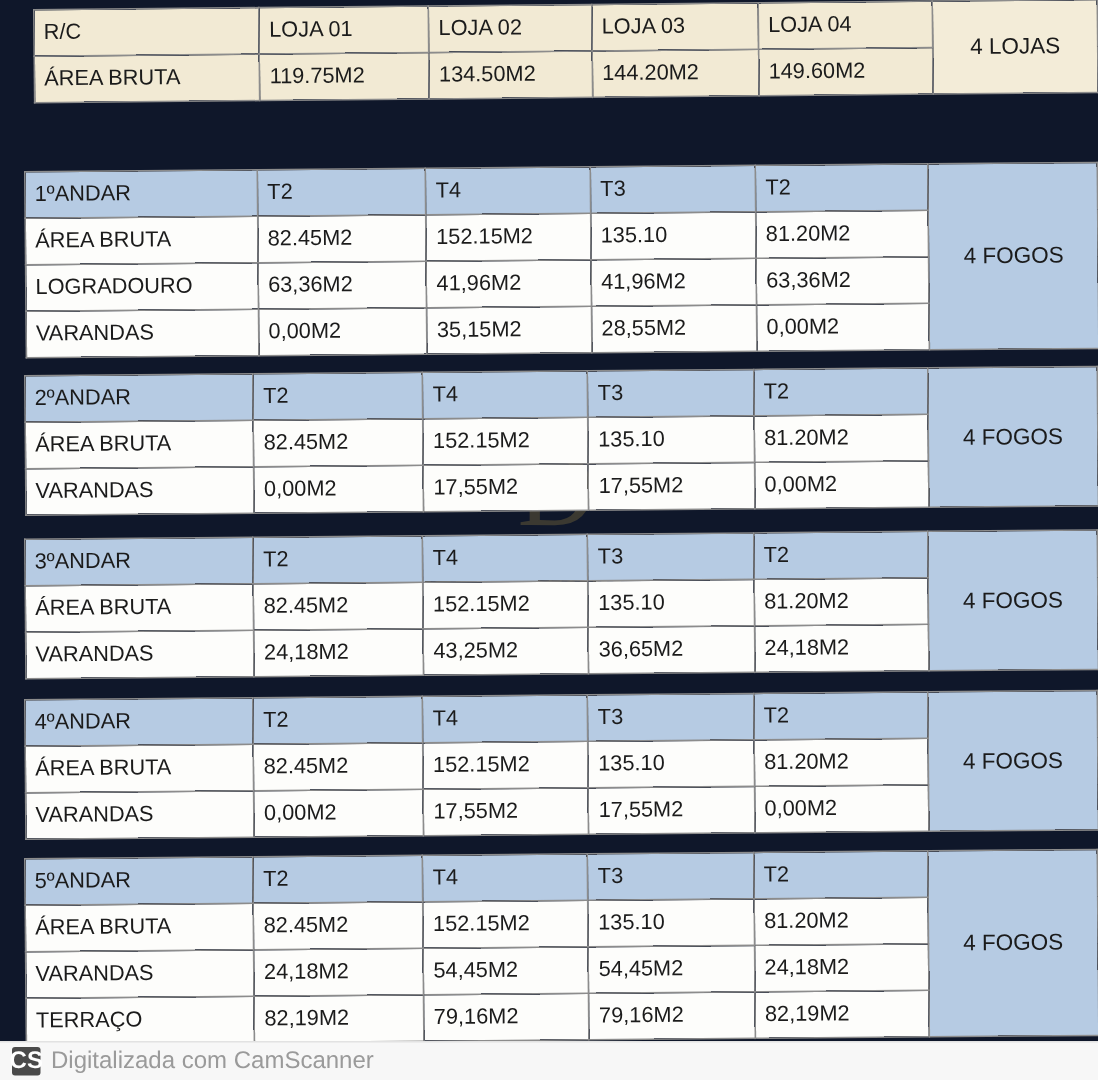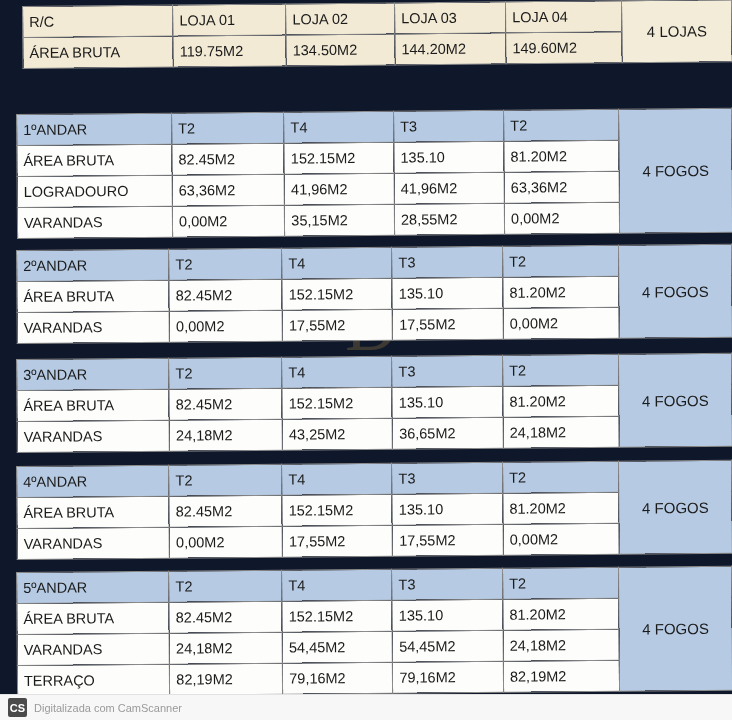--- a/index.html
+++ b/index.html
@@ -78,26 +78,26 @@
     width:732px;height:26px;
     background:#f7f7f7;
     border-top:1px solid #e2e2e2;
     display:flex;align-items:center;
     padding-left:8px;
     box-sizing:border-box;
   }
   .cs-badge{
     width:19px;height:19px;
     background:#4a4a4a;color:#fff;
-    font-size:11px;font-weight:bold;
+    font-size:16px;font-weight:bold;
     display:flex;align-items:center;justify-content:center;
     border-radius:2px;margin-right:7px;
     font-family:"Liberation Sans", sans-serif;
   }
-  .cs-text{font-size:11px;color:#9a9a9a;}
+  .cs-text{font-size:16px;color:#9a9a9a;}
 </style>
 </head>
 <body>
 
 <div class="sheet">
 
   <div class="watermark">
     <div class="wm-logo">D</div>
     <div class="wm-text">ANIEL PEREIRA</div>
     <div class="wm-text2">IMOBILIÁRIA</div>

